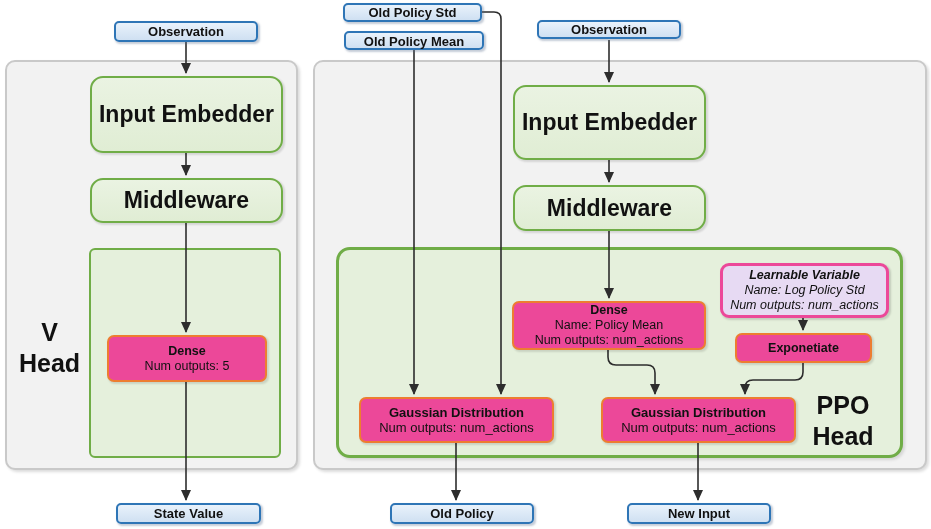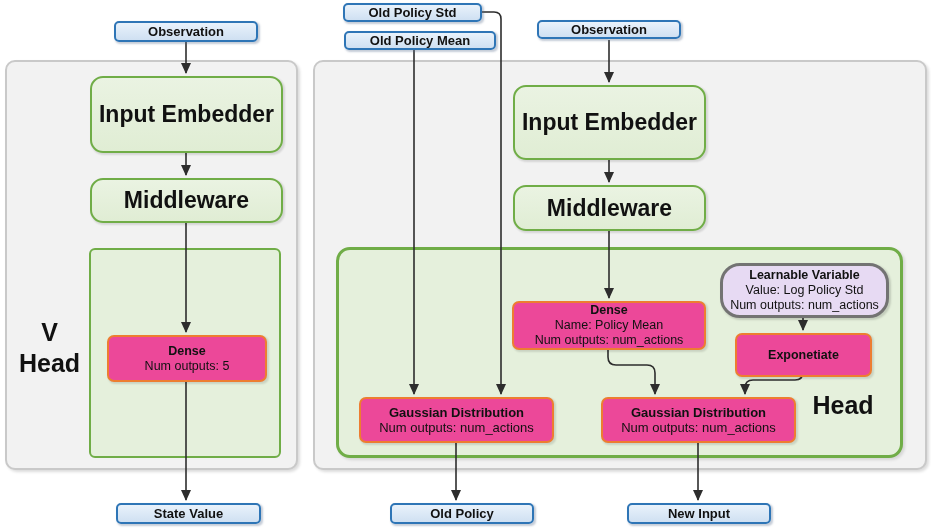--- a/index.html
+++ b/index.html
@@ -34,23 +34,24 @@
     border:2px solid #70ad47;border-radius:13px;
     font-weight:bold;font-size:23px;line-height:1;
     box-shadow:1.5px 1.5px 2px rgba(0,0,0,0.12);
   }
   .orange-node{
     background:#ec4899;border:2.5px solid #ed7d31;border-radius:7px;
     font-size:12.5px;line-height:15px;
     box-shadow:1.5px 1.5px 2px rgba(0,0,0,0.12);
   }
   .purple-node{
-    background:#e7daf3;border:3px solid #737373;border-radius:20px;
+    background:#e7daf3;border:3px solid #ec4899;border-radius:9px;
     font-size:12.5px;line-height:15px;
     box-shadow:1.5px 1.5px 2px rgba(0,0,0,0.15);
+    font-style:italic;
   }
   .node-title{font-weight:bold;}
 
   .head-label{
     position:absolute;z-index:4;font-weight:bold;font-size:25px;line-height:31px;
     text-align:center;color:#111;
   }
 
   
   svg.wires{position:absolute;left:0;top:0;z-index:3;pointer-events:none;}
@@ -120,21 +121,21 @@
   </div>
 
   <div class="node blue-node" style="left:116px;top:503px;width:145px;height:21px;">
     <span>State Value</span>
   </div>
 
   <div class="node blue-node" style="left:343px;top:3px;width:139px;height:19px;">
     <span>Old Policy Std</span>
   </div>
 
-  <div class="node blue-node" style="left:344px;top:31px;width:152px;height:19px;">
+  <div class="node blue-node" style="left:344px;top:31px;width:140px;height:19px;justify-content:flex-end;">
     <span>Old Policy Mean</span>
   </div>
 
   <div class="node blue-node" style="left:537px;top:20px;width:144px;height:19px;">
     <span>Observation</span>
   </div>
 
   <div class="node green-node" style="left:513px;top:85px;width:193px;height:75px;">
     <span>Input Embedder</span>
   </div>
@@ -144,39 +145,40 @@
   </div>
 
   <div class="node orange-node" style="left:512px;top:301px;width:194px;height:49px;">
     <div class="node-title">Dense</div>
     <div>Name: Policy Mean</div>
     <div>Num outputs: num_actions</div>
   </div>
 
   <div class="node purple-node" style="left:720px;top:263px;width:169px;height:55px;">
     <div class="node-title">Learnable Variable</div>
-    <div>Value: Log Policy Std</div>
+    <div>Name: Log Policy Std</div>
     <div>Num outputs: num_actions</div>
   </div>
 
-  <div class="node orange-node" style="left:735px;top:333px;width:137px;height:44px;">
+  <div class="node orange-node" style="left:735px;top:333px;width:137px;height:30px;">
     <div class="node-title">Exponetiate</div>
   </div>
 
   <div class="node orange-node" style="left:359px;top:397px;width:195px;height:46px;font-size:13px;">
     <div class="node-title">Gaussian Distribution</div>
     <div>Num outputs: num_actions</div>
   </div>
 
   <div class="node orange-node" style="left:601px;top:397px;width:195px;height:46px;font-size:13px;">
     <div class="node-title">Gaussian Distribution</div>
     <div>Num outputs: num_actions</div>
   </div>
 
   <div class="head-label" style="left:803px;top:390px;width:80px;">
+    <div>PPO</div>
     <div>Head</div>
   </div>
 
   <div class="node blue-node" style="left:390px;top:503px;width:144px;height:21px;">
     <span>Old Policy</span>
   </div>
 
   <div class="node blue-node" style="left:627px;top:503px;width:144px;height:21px;">
     <span>New Input</span>
   </div>

